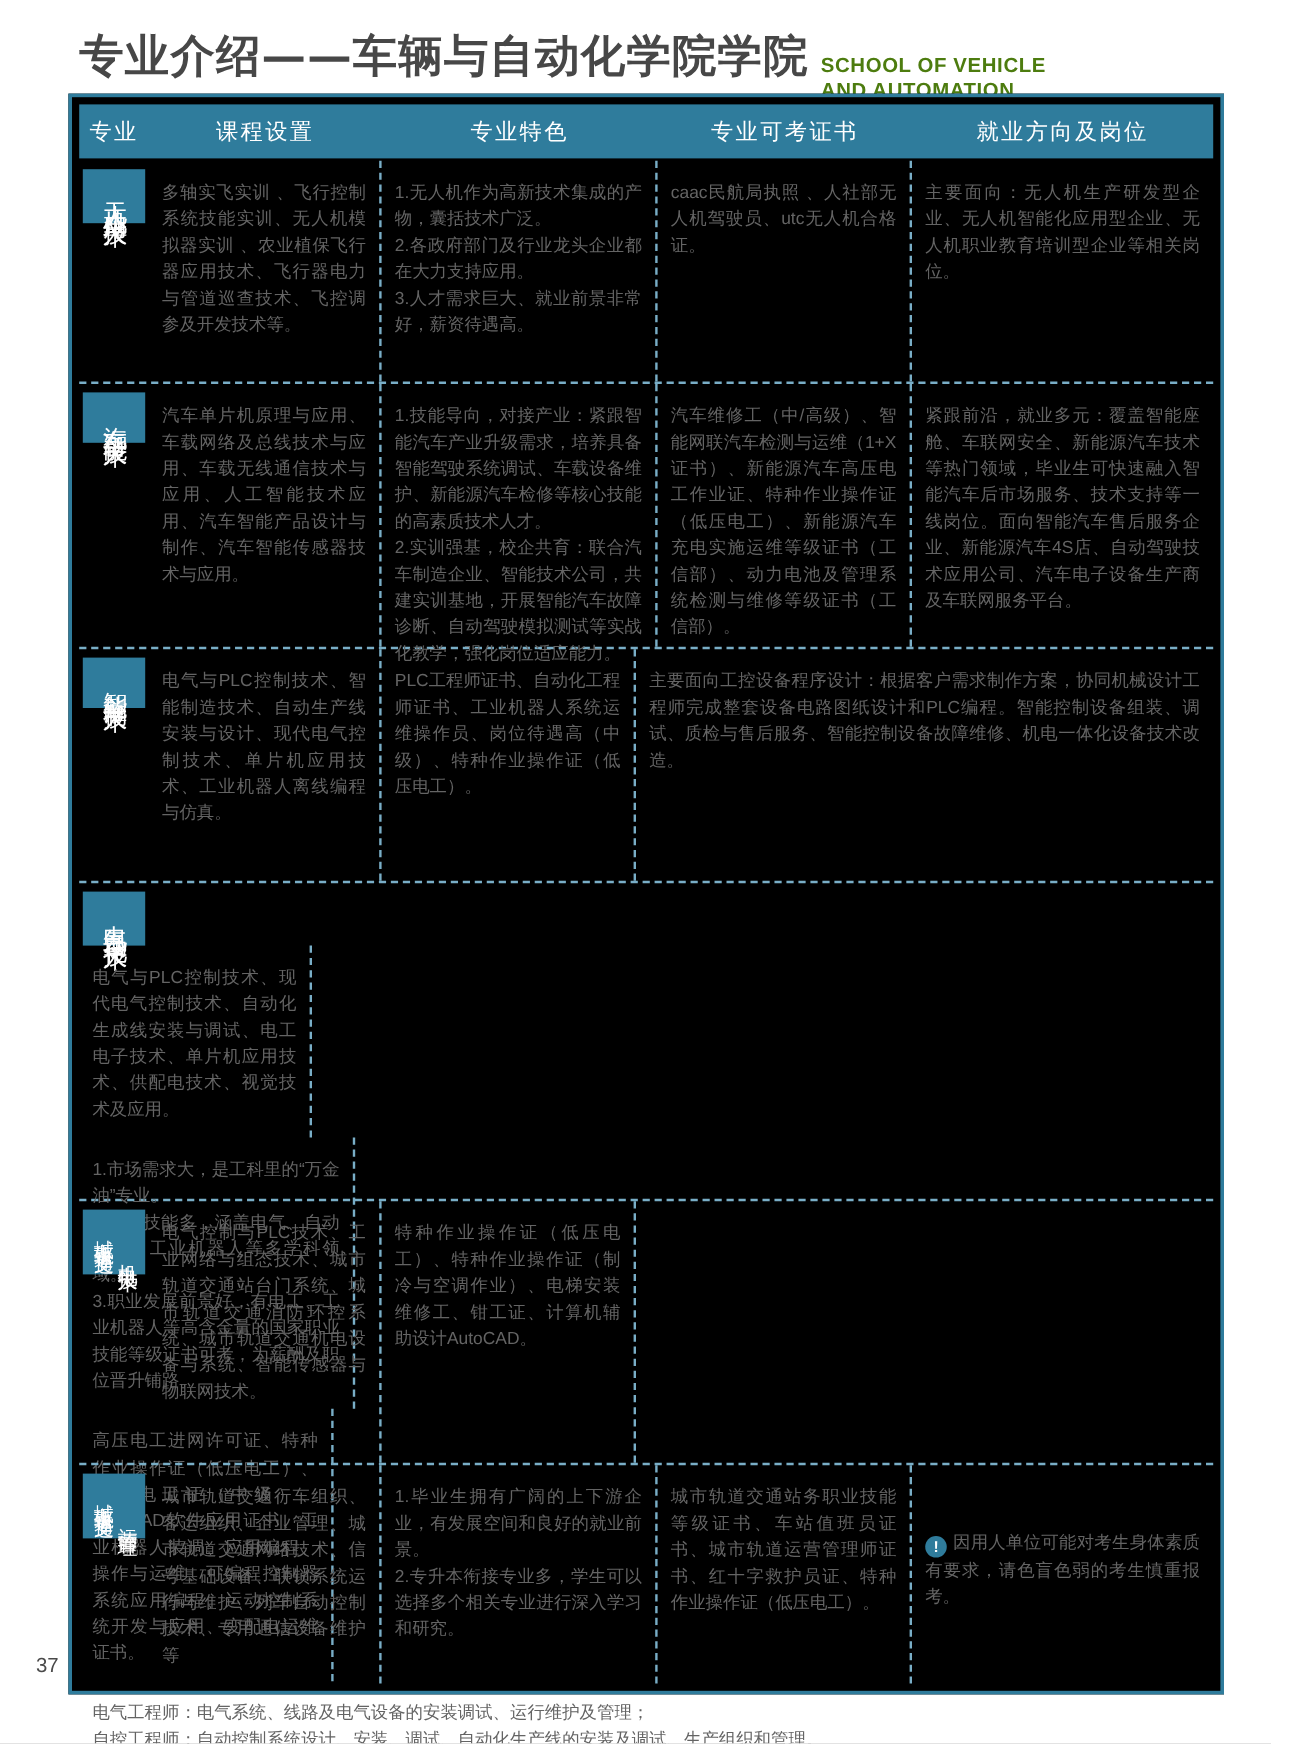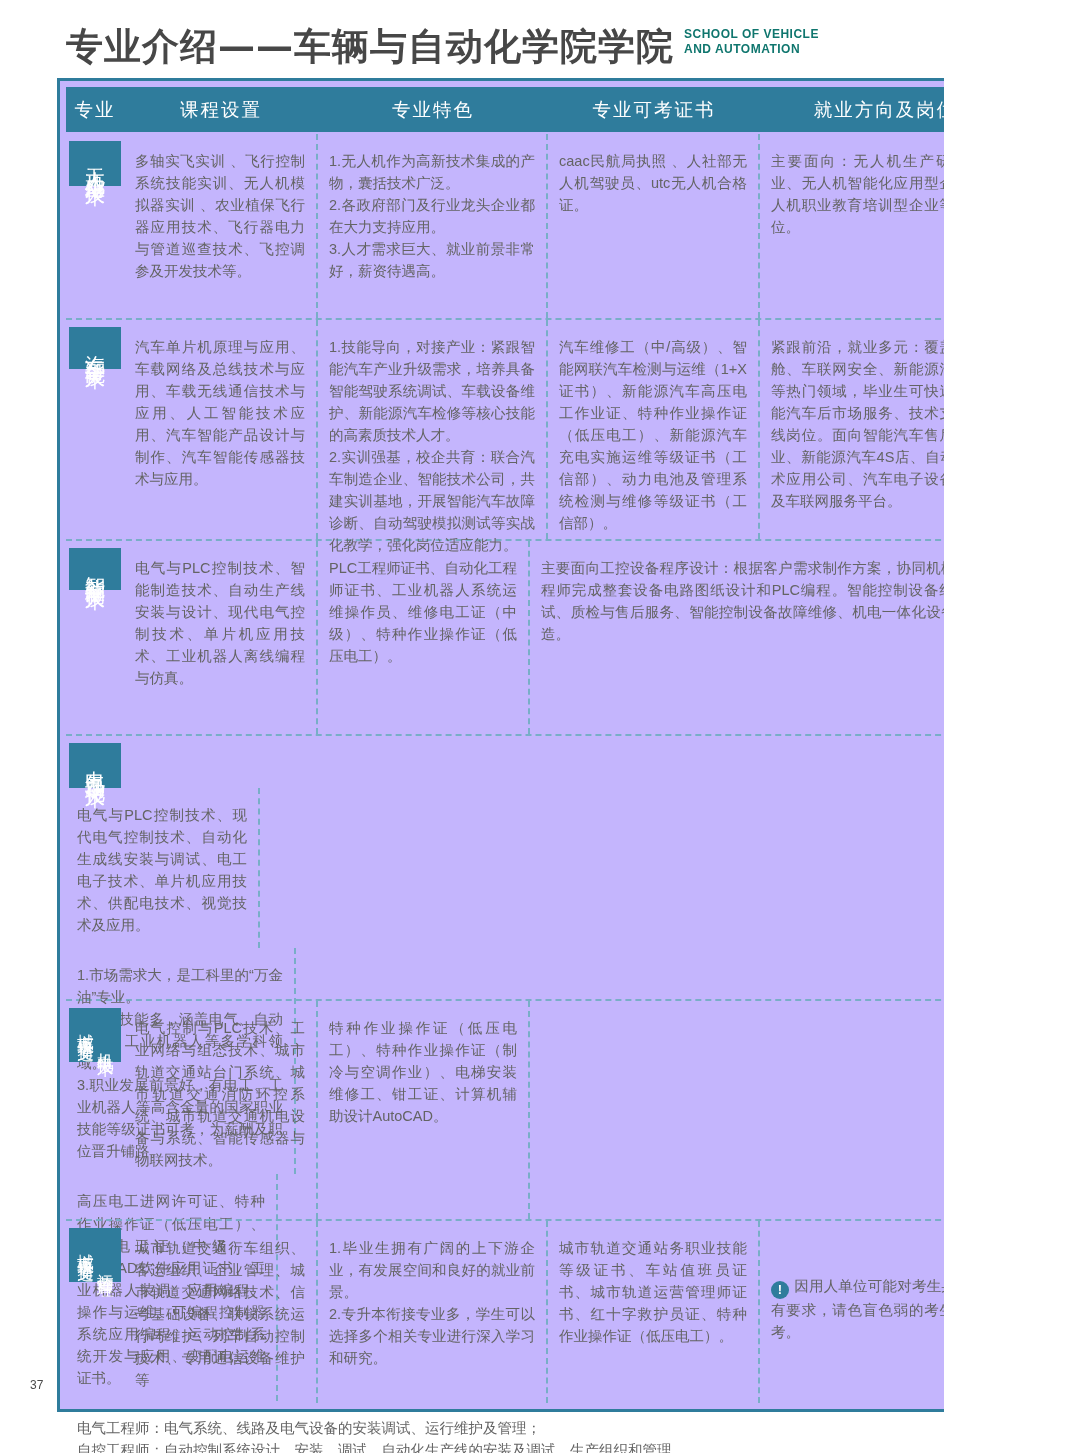--- a/index.html
+++ b/index.html
@@ -1,35 +1,35 @@
 <!DOCTYPE html>
 <html><head>
 <meta charset="utf-8">
 <style>
   * { margin:0; padding:0; box-sizing:border-box; }
   html,body { background:#ffffff; }
   .page {
-    position:relative; width:944px; height:1453px; background:#ffffff;
+    position:relative; width:1080px; height:1453px; background:#ffffff;
     font-family:"Liberation Sans", sans-serif; overflow:hidden;
   }
   
   .title-wrap { position:absolute; left:66px; top:26px; display:flex; align-items:flex-start; }
   .main-title {
     font-family:"DejaVu Serif", serif; font-weight:bold;
     font-size:37px; color:#474747; letter-spacing:1px; line-height:1.1;
   }
   .en-sub {
-    margin-left:10px; margin-top:1px;
-    font-size:12px; font-weight:bold; color:#0f766e;
+    margin-left:10px; margin-top:18px;
+    font-size:17px; font-weight:bold; color:#4d7c0f;
     letter-spacing:0.5px; line-height:1.25; white-space:nowrap;
   }
   
   .table-frame {
     position:absolute; left:57px; top:78px; width:963px; height:1334px;
-    border:3px solid #2f7c9c; padding:6px; background:#c4b5fd;
+    border:3px solid #2f7c9c; padding:6px; background:#000000;
     display:flex; flex-direction:column;
   }
   .thead {
     height:45px; flex:none; background:#2f7c9c; color:#ffffff;
     display:flex; align-items:center; font-size:18.5px; letter-spacing:2px;
     margin-bottom:2px;
   }
   .th { text-align:center; }
   .th.c1 { width:58px; flex:none; }
   .th.c2 { width:194px; flex:none; }
@@ -67,21 +67,21 @@
   .vtxt.sub:empty { display:none; }
   
   .note { margin-top:16px; white-space:pre-line; }
   .excl-icon {
     display:inline-block; width:18px; height:18px; border-radius:50%;
     background:#2f7c9c; color:#ffffff; font-weight:bold; font-size:13px;
     text-align:center; line-height:18px; margin-right:5px; vertical-align:-3px;
     white-space:normal;
   }
   
-  .pagenum { position:absolute; left:30px; top:1378px; font-size:12px; color:#4a4a4a; }
+  .pagenum { position:absolute; left:30px; top:1378px; font-size:17px; color:#4a4a4a; }
 </style>
 </head>
 <body>
 
 <div class="page">
 
   <div class="title-wrap">
     <div class="main-title">专业介绍——车辆与自动化学院学院</div>
     <div class="en-sub">
       <div>SCHOOL OF VEHICLE</div>
@@ -129,21 +129,21 @@
     </div>
 
     <div class="trow r3">
       <div class="tc c1">
         <div class="major-box">
           <span class="vtxt main">智能控制技术</span>
           
         </div>
       </div>
       <div class="tc c2">电气与PLC控制技术、智能制造技术、自动生产线安装与设计、现代电气控制技术、单片机应用技术、工业机器人离线编程与仿真。</div>
-      <div class="tc c4">PLC工程师证书、自动化工程师证书、工业机器人系统运维操作员、维修电工证（中级）、特种作业操作证（低压电工）。</div>
+      <div class="tc c4">PLC工程师证书、自动化工程师证书、工业机器人系统运维操作员、岗位待遇高（中级）、特种作业操作证（低压电工）。</div>
       <div class="tc c5">主要面向工控设备程序设计：根据客户需求制作方案，协同机械设计工程师完成整套设备电路图纸设计和PLC编程。智能控制设备组装、调试、质检与售后服务、智能控制设备故障维修、机电一体化设备技术改造。</div>
     </div>
 
     <div class="trow r4">
       <div class="tc c1">
         <div class="major-box">
           <span class="vtxt main">电气自动化技术</span>
           
         </div>
       </div>

